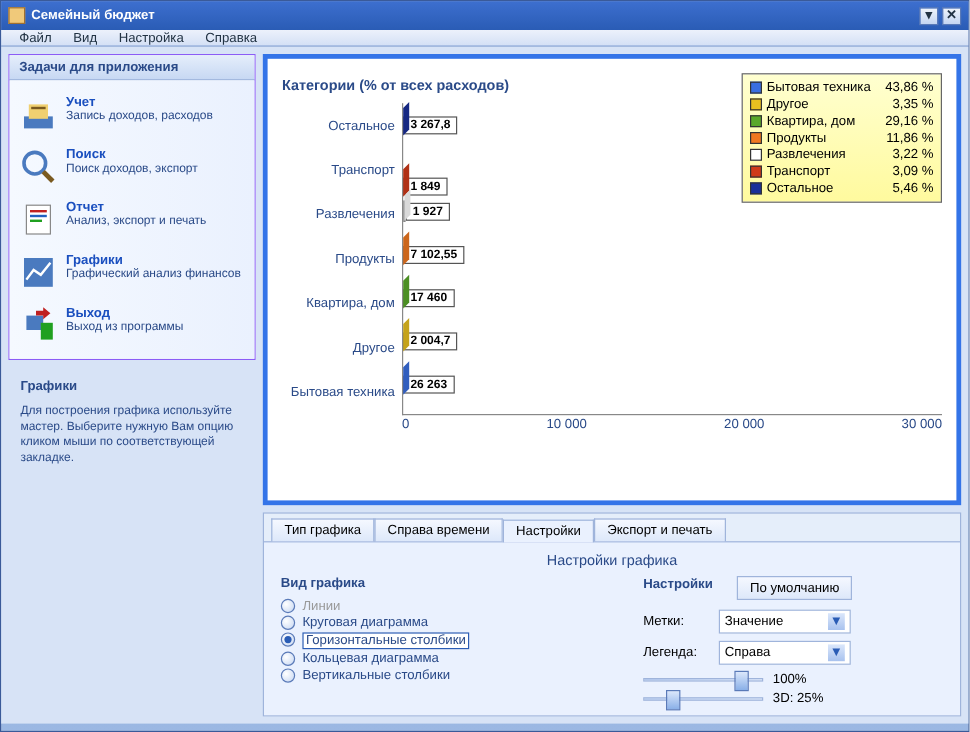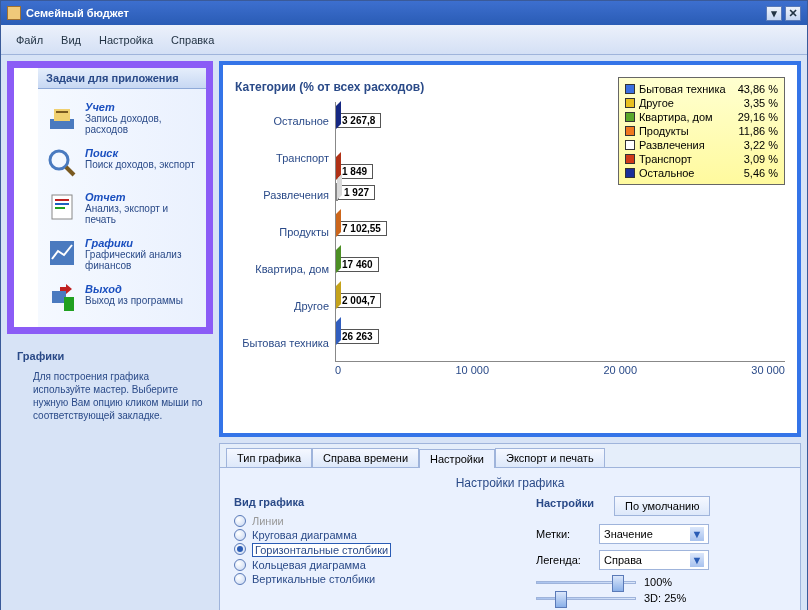--- a/index.html
+++ b/index.html
@@ -2,31 +2,31 @@
 <html><head>
 <meta charset="utf-8">
 <style>
 * { box-sizing: border-box; margin: 0; padding: 0; font-family: Tahoma, Arial, sans-serif; font-size: 11px; }
 body { background: #e8e8e8; overflow: hidden; }
 .window { width: 808px; height: 610px; background: linear-gradient(to bottom, #7d9ed6, #9bb8e3); border: 1px solid #3a5a99; position: relative; }
 .titlebar { height: 24px; background: linear-gradient(to bottom, #3d6fcf, #2a5cb5); color: #fff; display: flex; align-items: center; padding: 0 6px; font-weight: bold; font-size: 12px; }
 .titlebar-icon { width: 14px; height: 14px; margin-right: 5px; background: #f0c97a; border: 1px solid #a07030; }
 .win-btns { margin-left: auto; display: flex; gap: 3px; }
 .win-btn { width: 16px; height: 15px; background: linear-gradient(to bottom,#eef3fb,#c5d6f2); border: 1px solid #5a7ab8; text-align:center; line-height:13px; font-weight:bold; cursor:pointer; color:#234; }
-.menubar { height: 30px; background: linear-gradient(to bottom,#ecf1fb,#d4e0f5); display:flex; padding-left:6px; align-items:center; border-bottom:1px solid #9fb4db; }
+.menubar { height: 14px; background: linear-gradient(to bottom,#ecf1fb,#d4e0f5); display:flex; padding-left:6px; align-items:center; border-bottom:1px solid #9fb4db; }
 .menu-item { padding: 3px 9px; cursor:pointer; color:#234; }
 .body { display:flex; height: calc(610px - 46px); padding: 6px; gap:6px; background:#d7e3f6; }
 .left-col { width: 206px; display:flex; flex-direction:column; gap:6px; }
-.panel { background:#fff; border:7px solid #8b5cf6;padding-left:24px; }
+.panel { background:#fff; border:1px solid #8b5cf6; }
 .panel-hdr { background:linear-gradient(to bottom,#e5eefb,#c7d8f3); padding:4px 8px; font-weight:bold; color:#2a4a88; border-bottom:1px solid #8faad8; }
 .task-list { padding:6px 4px; background:linear-gradient(to right,#f5f9ff,#eaf1fe); }
 .task { display:flex; gap:7px; padding:6px 4px; cursor:pointer; }
 .task-icon { width:32px; height:32px; flex-shrink:0; }
 .task-text { display:flex; flex-direction:column; }
-.task-title { color:#1a4fbf; font-weight:bold;font-style:italic; }
+.task-title { color:#1a4fbf; font-weight:bold; }
 .task-desc { color:#2a4a88; font-size:10px; }
 .right-col { flex:1; display:flex; flex-direction:column; gap:6px; }
 .chart-area { flex:1; background:#fff; border:4px solid #3474e8; position:relative; padding:15px 12px 10px 12px; }
 .chart-title { text-align:left; color:#2a4a88; font-weight:bold; font-size:12px; margin-bottom:8px; }
 .chart-body { display:flex; height:260px; }
 .cat-labels { width:100px; display:flex; flex-direction:column; justify-content:space-around; text-align:right; padding-right:6px; color:#2a4a88; font-size:10px; }
 .bars { flex:1; position:relative; border-left:1px solid #888; border-bottom:1px solid #888; }
 .bar-row { position:absolute; left:0; height:22px; display:flex; align-items:center; }
 .bar3d { height:18px; position:relative; }
 .bar3d::before { content:''; position:absolute; top:-5px; left:5px; right:-5px; height:5px; background:inherit; filter:brightness(1.15); transform:skewX(-45deg); transform-origin:bottom; }
@@ -51,21 +51,21 @@
 .radio.checked::after { content:''; width:6px; height:6px; background:#2a5cb5; border-radius:50%; }
 .ctrl-row { display:flex; align-items:center; gap:8px; margin-bottom:6px; }
 .combo { border:1px solid #9fb4db; background:#fff; padding:2px 4px; display:flex; align-items:center; width:110px; justify-content:space-between; }
 .combo-arrow { width:14px; height:14px; background:linear-gradient(to bottom,#dbe7fb,#a8c2ee); display:flex; align-items:center; justify-content:center; color:#2a5cb5; }
 .btn { border:1px solid #9fb4db; background:linear-gradient(to bottom,#f5f8ff,#dde8fa); padding:3px 10px; cursor:pointer; }
 .slider-row { display:flex; align-items:center; gap:8px; margin-top:4px; }
 .slider-track { width:100px; height:3px; background:linear-gradient(to right,#a8c2ee,#dbe7fb); position:relative; border:1px solid #9fb4db; }
 .slider-thumb { position:absolute; top:-7px; width:12px; height:17px; background:linear-gradient(to bottom,#dbe7fb,#8ab0e8); border:1px solid #5a7ab8; }
 .help-box { padding:10px; color:#2a4a88; }
 .help-title { font-weight:bold; margin-bottom:8px; }
-.help-text { font-size:10px; line-height:1.3;margin-left:16px; }
+.help-text { font-size:10px; line-height:1.3; }
 </style>
 </head>
 <body>
 
 <div class="window">
   <div class="titlebar">
     <div class="titlebar-icon"></div>
     <span>Семейный бюджет</span>
     <div class="win-btns">
       <div class="win-btn">▾</div>

